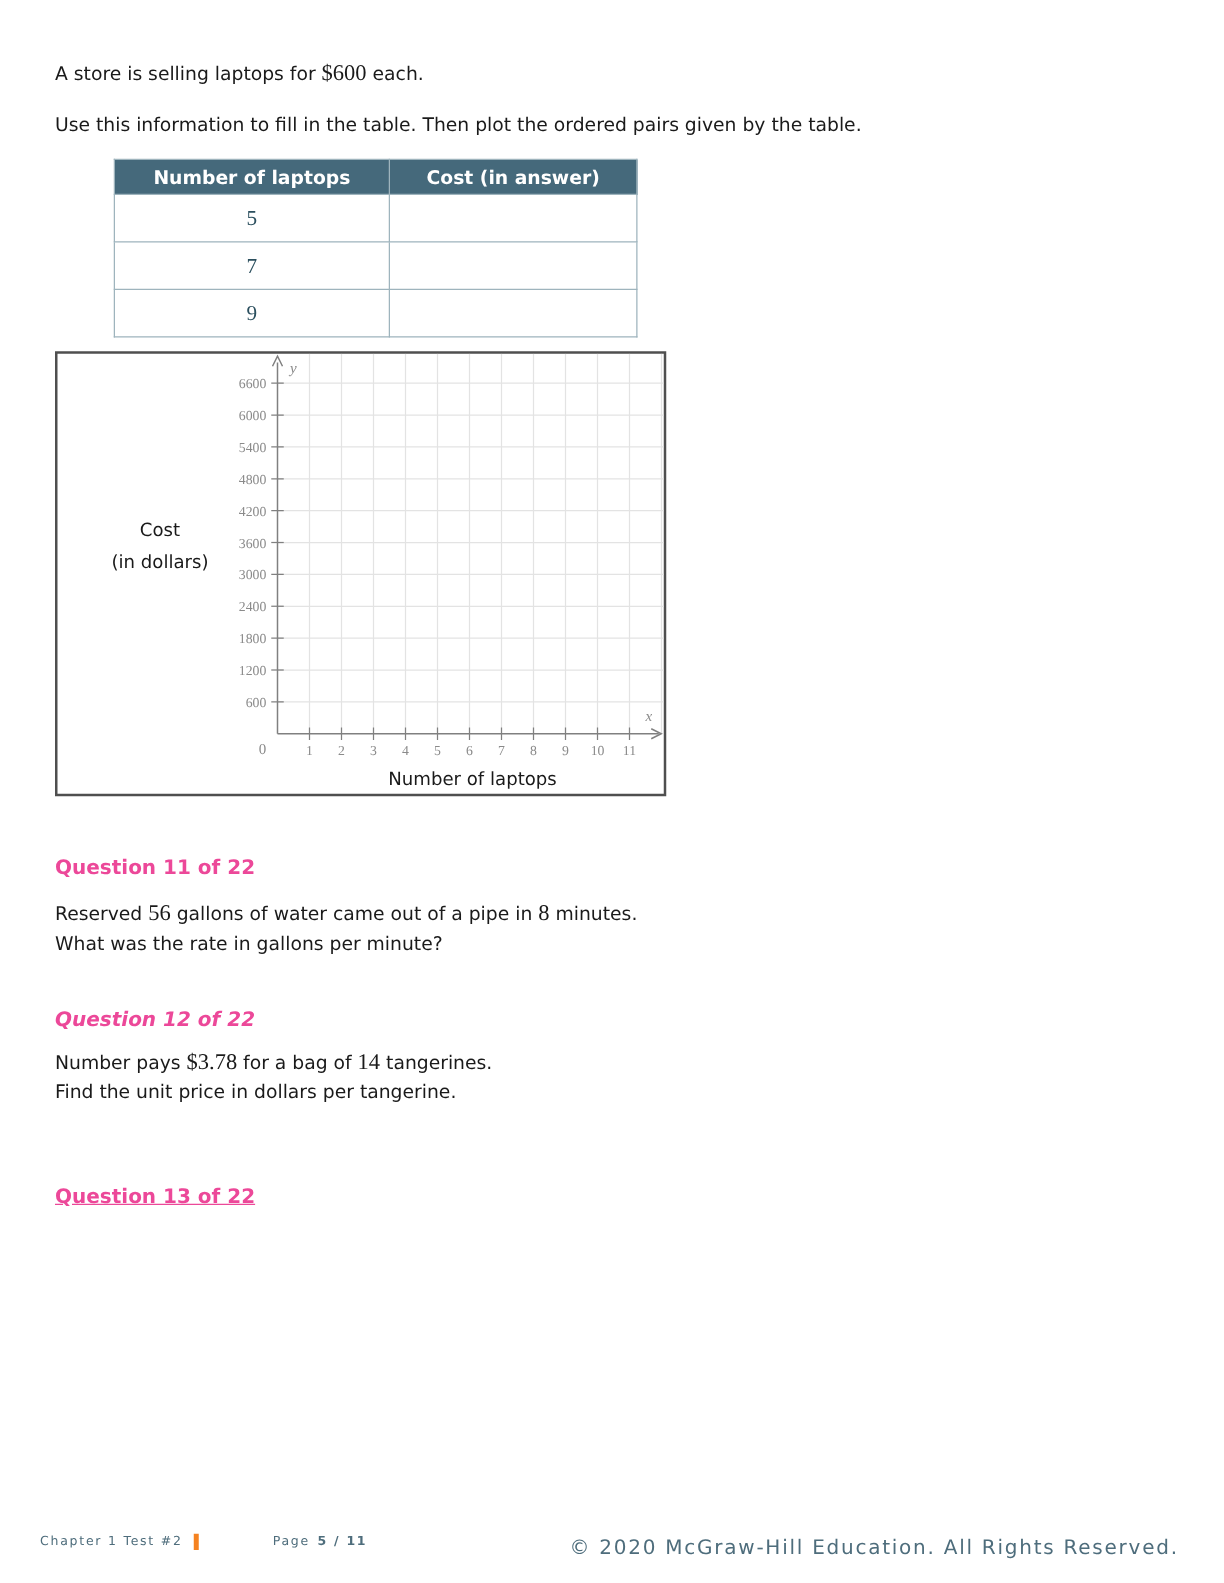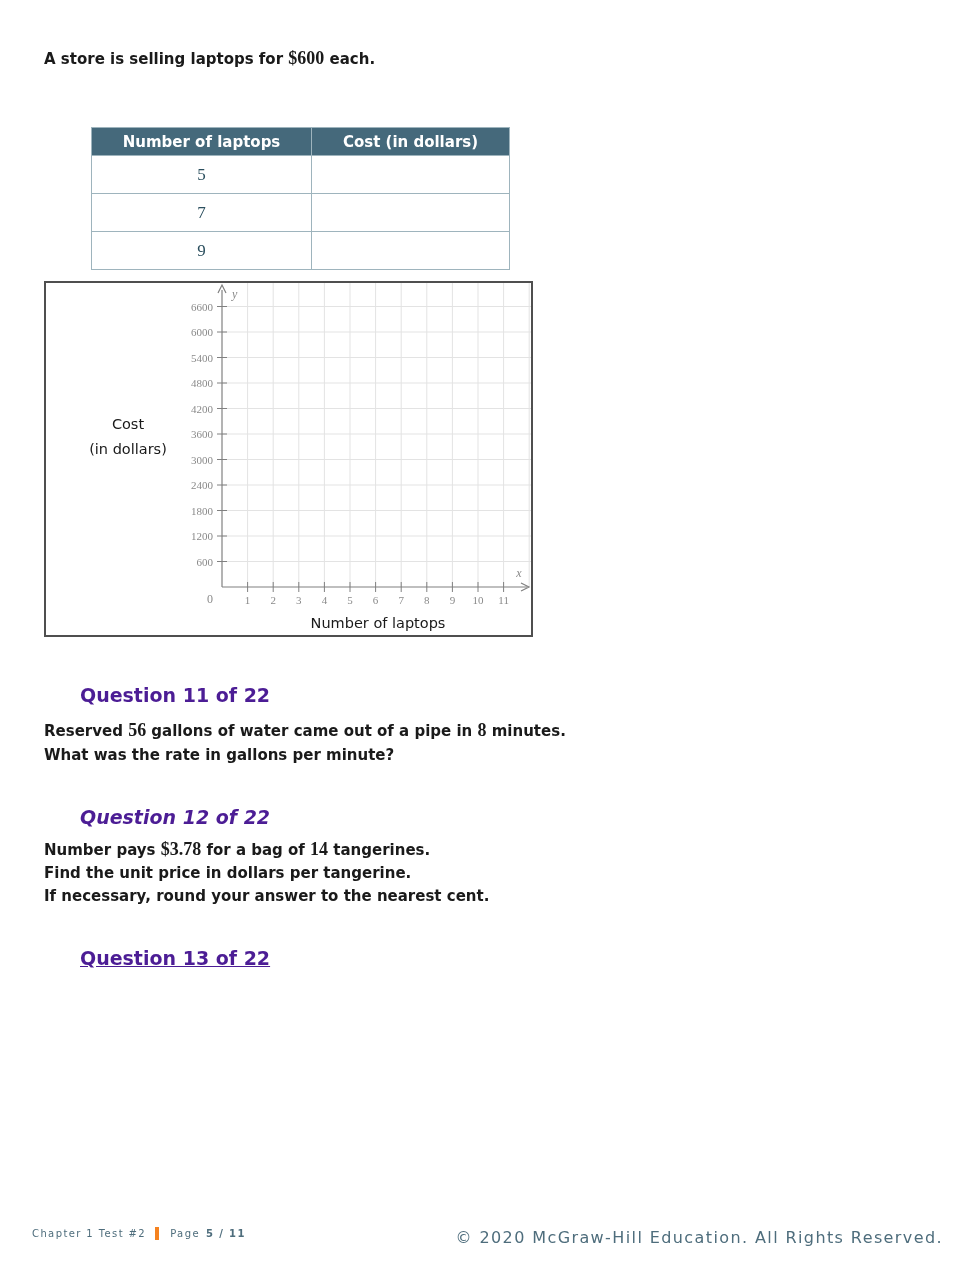--- a/index.html
+++ b/index.html
@@ -1,22 +1,22 @@
 <!DOCTYPE html>
 <html><head>
 <meta charset="utf-8">
 <style>
   html,body{margin:0;padding:0;background:#ffffff;}
   .page{
     position:relative;width:979px;height:1266px;background:#ffffff;overflow:hidden;
     font-family:"DejaVu Sans","Liberation Sans",sans-serif;color:#1a1a1a;
   }
-  .tblock{position:absolute;font-size:15px;line-height:24px;white-space:nowrap;font-weight:bold;}
+  .tblock{position:absolute;font-size:15px;line-height:24px;white-space:nowrap;}
   .mathnum{font-family:"Liberation Serif","DejaVu Serif",serif;font-size:18px;}
-  .qheading{position:absolute;left:44px;font-size:19px;font-weight:bold;color:#4c1d95;white-space:nowrap;margin-left:36px;}
+  .qheading{position:absolute;left:44px;font-size:16px;font-weight:bold;color:#ec4899;white-space:nowrap;}
 
   
   table.fill-table{position:absolute;left:91px;top:127px;border-collapse:collapse;}
   table.fill-table th{
     background:#45697b;color:#ffffff;font-size:15px;font-weight:bold;
     height:27px;padding:0 14px;border:1px solid #9eb4bd;text-align:center;
   }
   table.fill-table td{
     border:1px solid #9eb4bd;height:35px;text-align:center;background:#ffffff;
     font-family:"Liberation Serif","DejaVu Serif",serif;font-size:17px;color:#2b4f5e;
@@ -25,37 +25,38 @@
   .col-cost{width:169px;}
 
   
   .chart-box{position:absolute;left:44px;top:281px;width:485px;height:352px;border:2px solid #4f4f4f;background:#ffffff;}
   .chart-box svg{display:block;}
 
   
   .footer-left{position:absolute;left:32px;top:1226px;display:flex;align-items:center;height:14px;
     font-size:10px;letter-spacing:1.4px;color:#4e6d7c;white-space:nowrap;}
   .footer-bar{width:4px;height:13px;background:#f58220;margin:0 11px 0 9px;}
-  .footer-page-label{margin-right:6px;}
+  .footer-page-label{margin-right:6px;margin-left:48px;}
   .footer-right{position:absolute;right:36px;top:1228px;font-size:16px;letter-spacing:1.4px;color:#4e6d7c;white-space:nowrap;}
 </style>
 </head>
 <body>
 
 <div class="page">
 
   <div class="tblock" style="left:44px;top:46px;">
     <span>A store is selling laptops for </span><span class="mathnum">$600</span><span> each.</span>
   </div>
+  <div class="tblock" style="left:44px;top:88px;">Use this information to fill in the table. Then plot the ordered pairs given by the table.</div>
 
   <table class="fill-table">
     <thead>
       <tr>
         <th class="col-laptops">Number of laptops</th>
-        <th class="col-cost">Cost (in dollars)</th>
+        <th class="col-cost">Cost (in answer)</th>
       </tr>
     </thead>
     <tbody>
       <tr>
         <td>5</td>
         <td></td>
       </tr>
       <tr>
         <td>7</td>
         <td></td>
@@ -156,21 +157,20 @@
     </div>
     <div>What was the rate in gallons per minute?</div>
   </div>
 
   <div class="qheading" style="top:806px;font-style:italic;">Question 12 of 22</div>
   <div class="tblock" style="left:44px;top:838px;line-height:23px;">
     <div>
       <span>Number pays </span><span class="mathnum">$3.78</span><span> for a bag of </span><span class="mathnum">14</span><span> tangerines.</span>
     </div>
     <div>Find the unit price in dollars per tangerine.</div>
-    <div>If necessary, round your answer to the nearest cent.</div>
   </div>
 
   <div class="qheading" style="top:947px;text-decoration:underline;">Question 13 of 22</div>
 
   <div class="footer-left">
     <span>Chapter 1 Test #2</span>
     <span class="footer-bar"></span>
     <span class="footer-page-label">Page</span>
     <b>5 / 11</b>
   </div>

